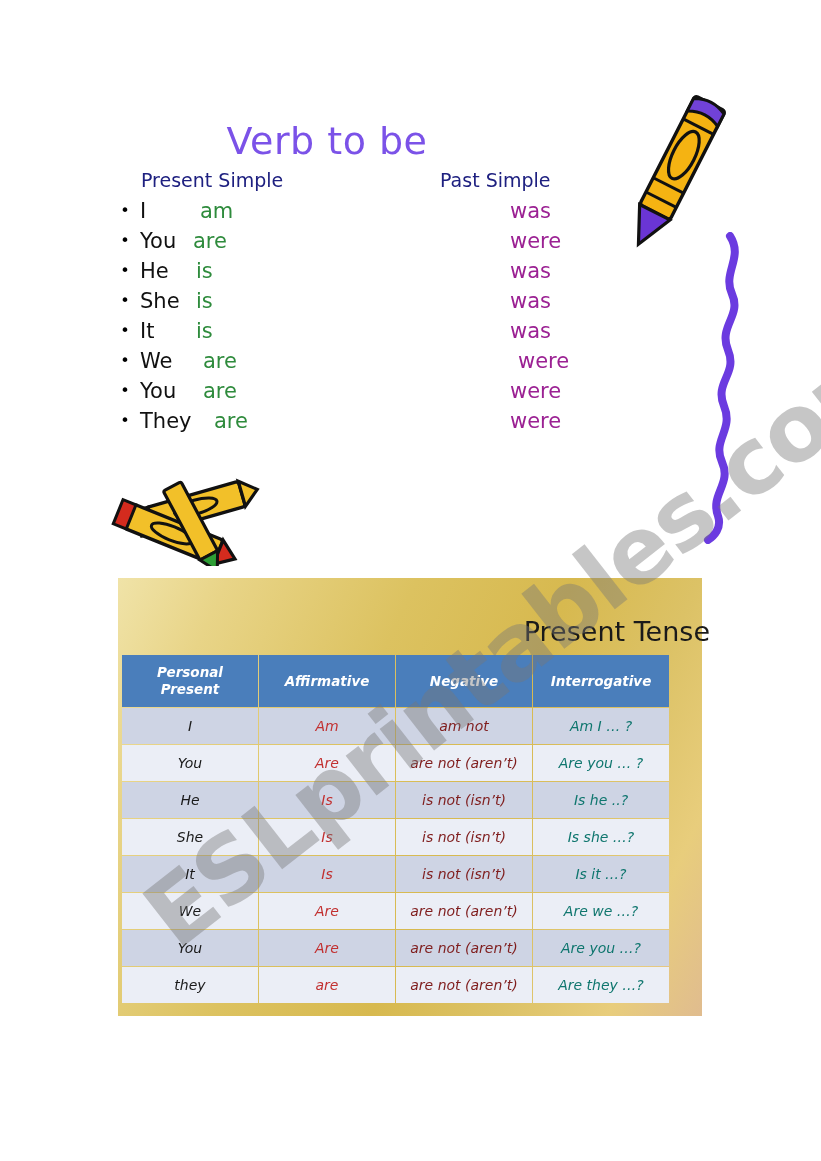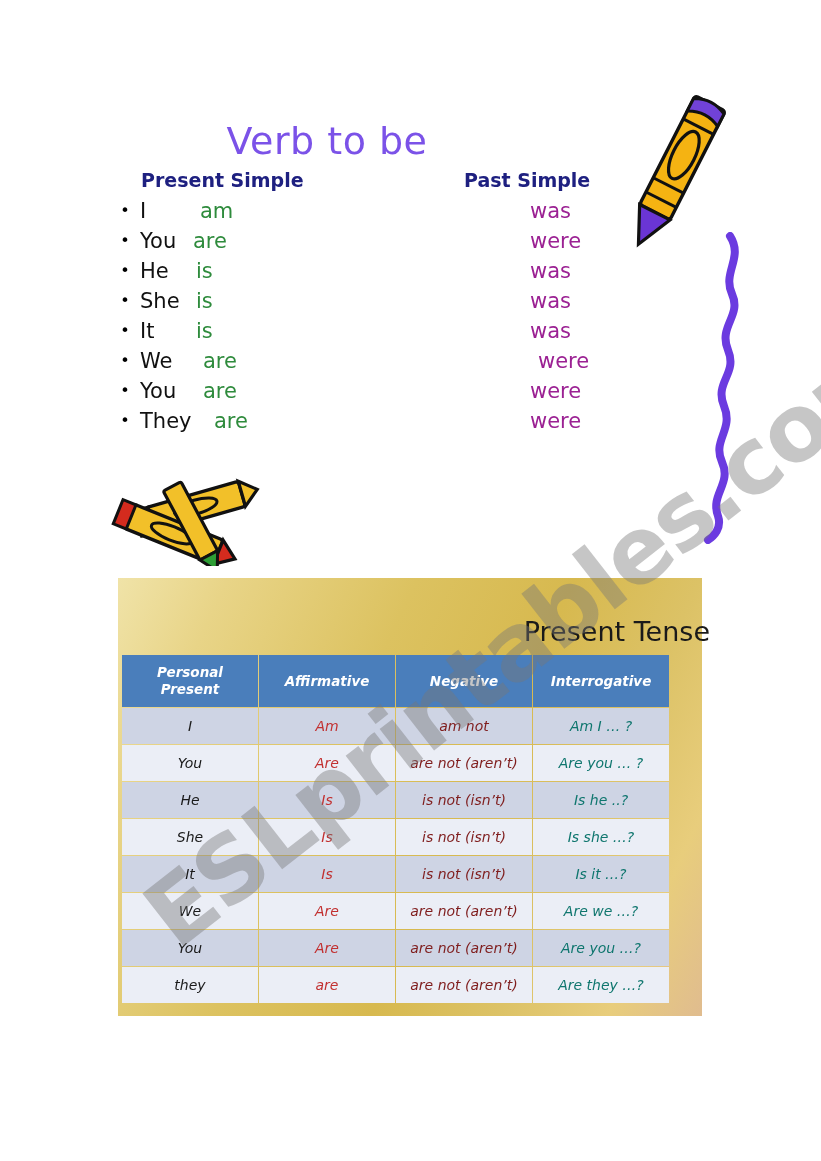--- a/index.html
+++ b/index.html
@@ -28,26 +28,26 @@
     letter-spacing: 0.5px;
     color: #7B52E8;
     line-height: 1;
   }
 
   
   .col-heading {
     position: absolute;
     font-family: "DejaVu Sans", sans-serif;
     font-size: 19px;
-    font-weight: 700;
+    font-weight: 400;
     color: #1E2080;
     white-space: nowrap;
   }
   #heading-present { left: 141px; top: 169px; }
-  #heading-past    { left: 464px; top: 169px; }
+  #heading-past    { left: 440px; top: 169px; }
 
   
   #conjugation-list {
     position: absolute;
     left: 118px;
     top: 196px;
     width: 560px;
     list-style: none;
     margin: 0;
     padding: 0;
@@ -80,21 +80,20 @@
     top: 0;
     color: #2E8B3C;
     font-weight: 400;
   }
   .conj-past {
     position: absolute;
     top: 0;
     color: #9B2193;
     font-weight: 400;
     white-space: nowrap;
-    margin-left: 20px;
   }
 
   
   #gold-panel {
     position: absolute;
     left: 118px;
     top: 578px;
     width: 584px;
     height: 438px;
     background:

